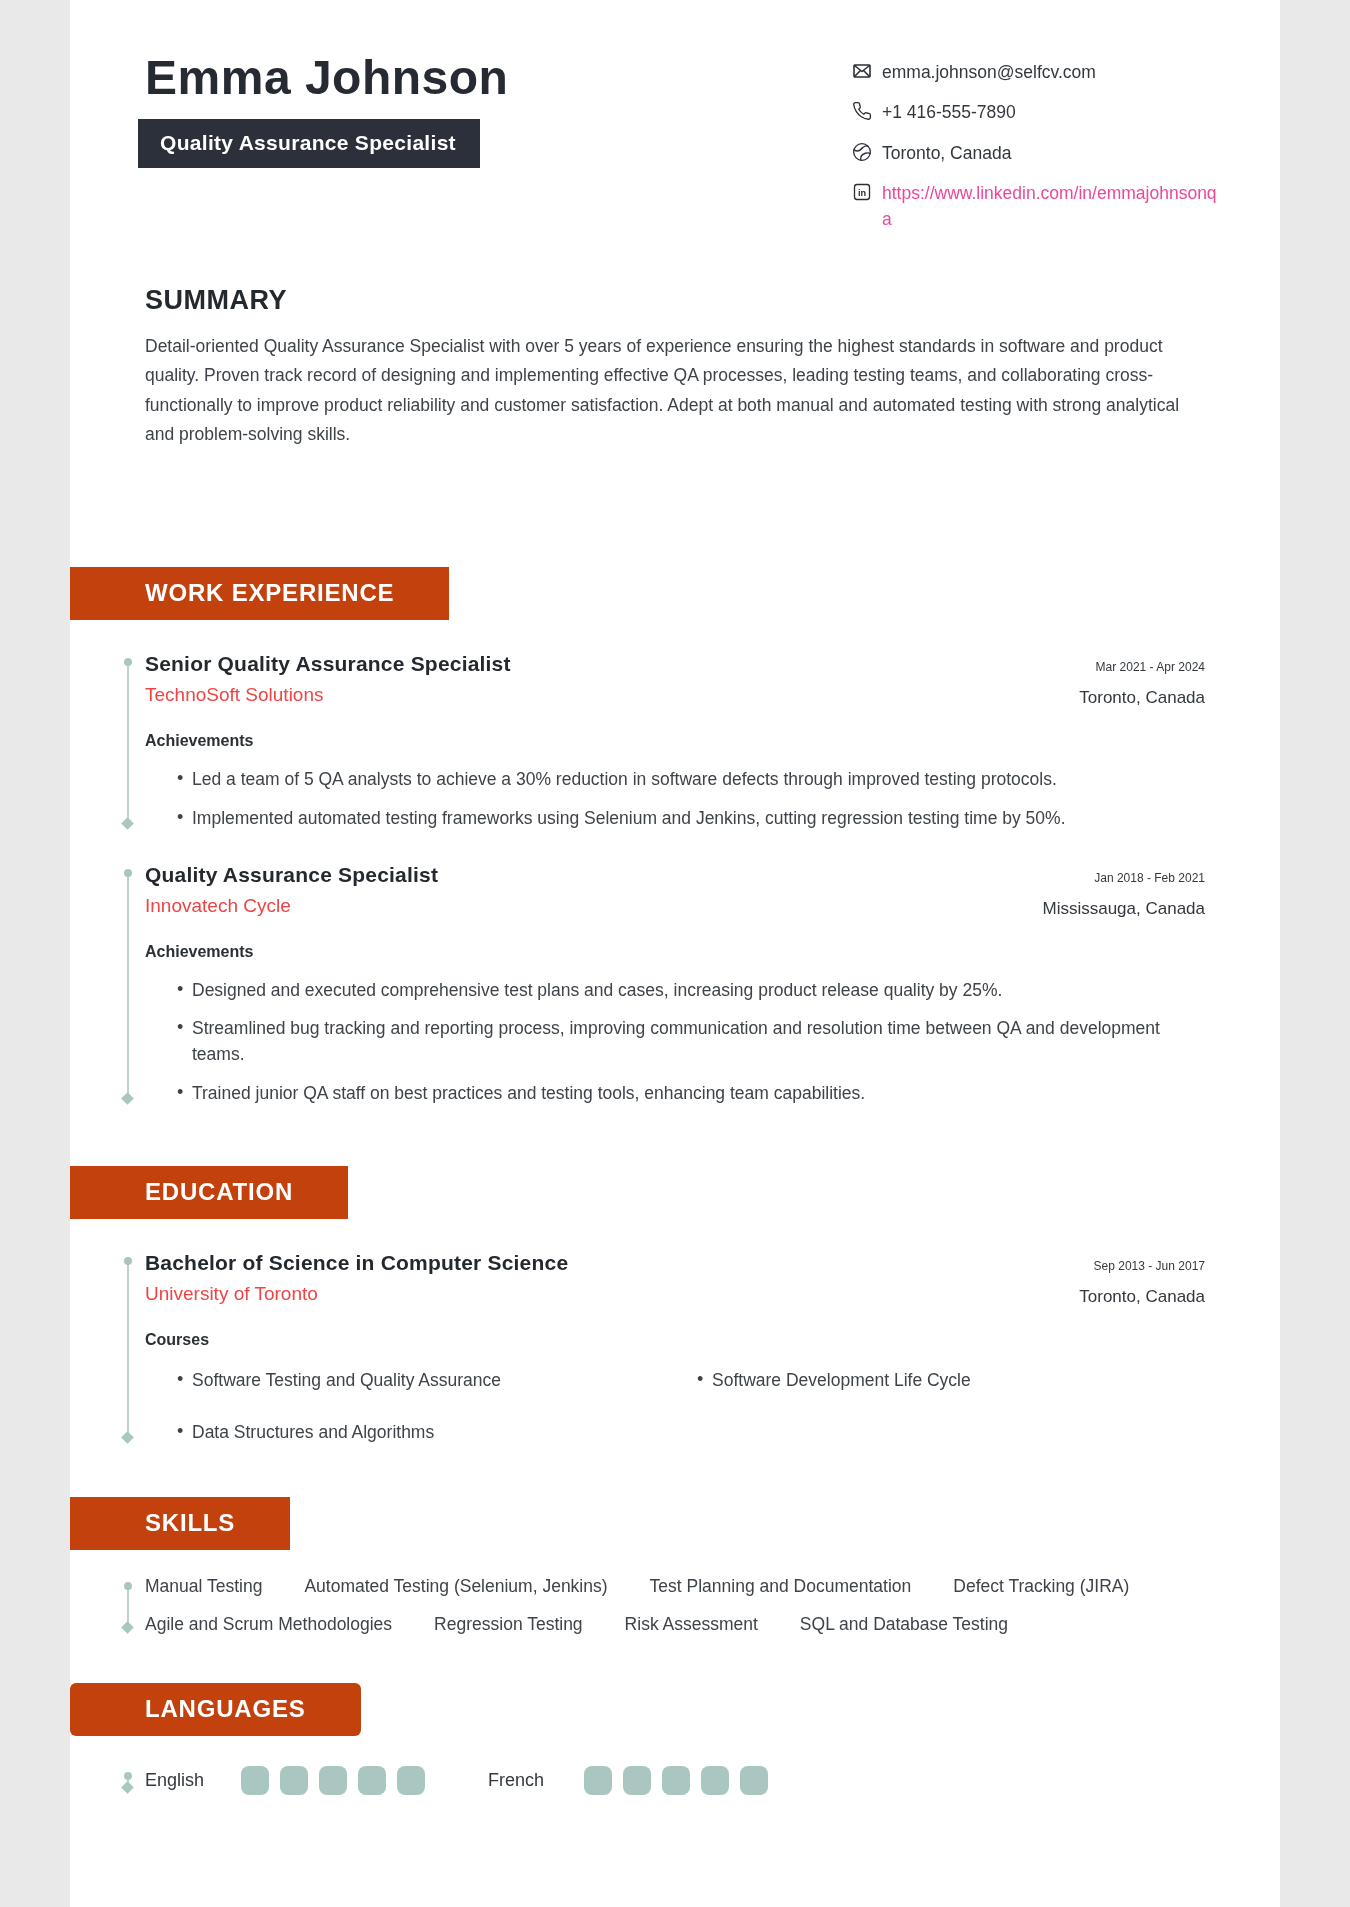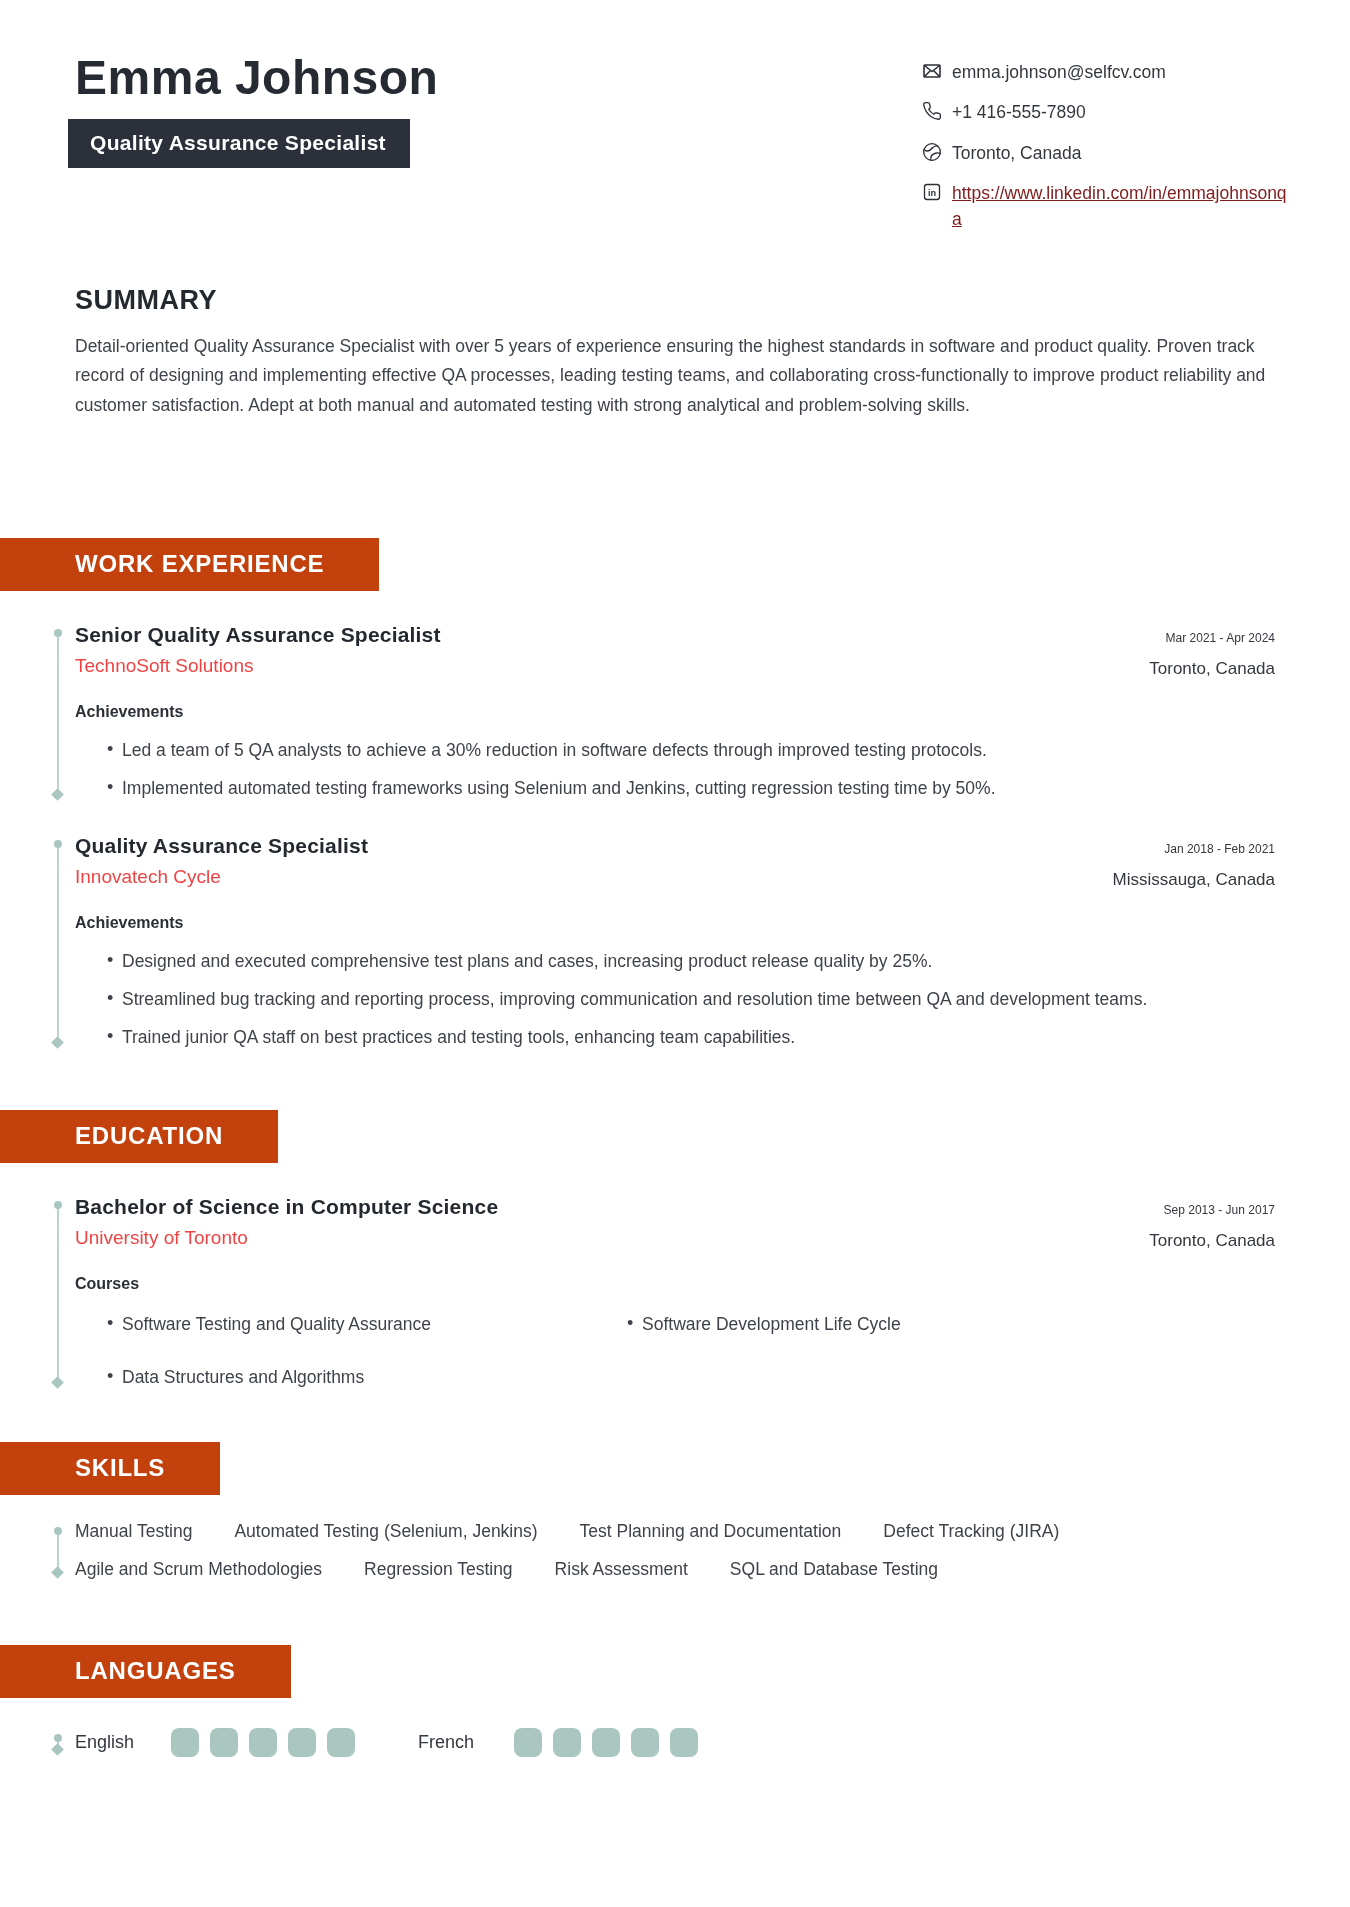--- a/index.html
+++ b/index.html
@@ -1,18 +1,18 @@
 <!DOCTYPE html>
 <html><head>
 <meta charset="utf-8">
 <style>
   html,body { margin:0; padding:0; background:#e9e9e9; }
   .page {
     position:relative;
-    width:1350px; height:1907px;
+    width:1210px; height:1907px;
     margin:0 auto;
     background:#ffffff;
     font-family:"Liberation Sans", sans-serif;
     color:#3e434a;
     overflow:hidden;
   }
 
   
   .header { display:flex; justify-content:space-between; padding:52px 60px 0 75px; }
   .name {
@@ -23,21 +23,21 @@
     display:inline-block; margin-top:14px; margin-left:-7px;
     background:#2b303a; color:#ffffff;
     font-size:21px; font-weight:bold; letter-spacing:.3px;
     padding:12px 24px 13px 22px;
   }
   .contact { width:368px; padding-top:8px; }
   .contact-row { display:flex; align-items:flex-start; margin-bottom:15px; }
   .cicon { flex:0 0 30px; padding-top:1px; }
   .cicon svg { width:20px; height:20px; stroke:#2b2f36; fill:none; stroke-width:1.6; stroke-linecap:round; stroke-linejoin:round; }
   .ctext { font-size:17.5px; color:#33383e; line-height:1.45; }
-  .link { text-decoration:underline; word-break:break-all; color:#7f1d1d; cursor:pointer; }
+  .link { word-break:break-all; color:#ec4899; cursor:pointer; }
 
   
   .summary { margin:38px 75px 0 75px; }
   .plain-heading {
     margin:0; font-size:27px; font-weight:bold; letter-spacing:.5px; color:#24292f;
   }
   .summary-text {
     margin:16px 0 0 0; max-width:1200px;
     font-size:17.5px; line-height:1.68; color:#3e434a;
   }
@@ -45,21 +45,21 @@
   
   .section-bar {
     display:inline-block; margin-top:0;
     background:#c2410c; color:#ffffff;
     font-size:24px; font-weight:bold; letter-spacing:.8px;
     padding:12px 55px 13px 75px;
   }
   .bar-work { margin-top:118px; }
   .bar-edu  { margin-top:48px; }
   .bar-skills { margin-top:52px; }
-  .bar-lang { margin-top:65px; }
+  .bar-lang { margin-top:48px;border-radius:6px; }
 
   
   .entry { position:relative; margin:32px 75px 0 57px; padding-left:18px; }
   .timeline {
     position:absolute; left:0; top:10px; bottom:8px; width:2px;
     background:#bad4cd;
   }
   .timeline::before {
     content:""; position:absolute; top:-4px; left:-3px;
     width:8px; height:8px; border-radius:50%; background:#a9c7c0;

